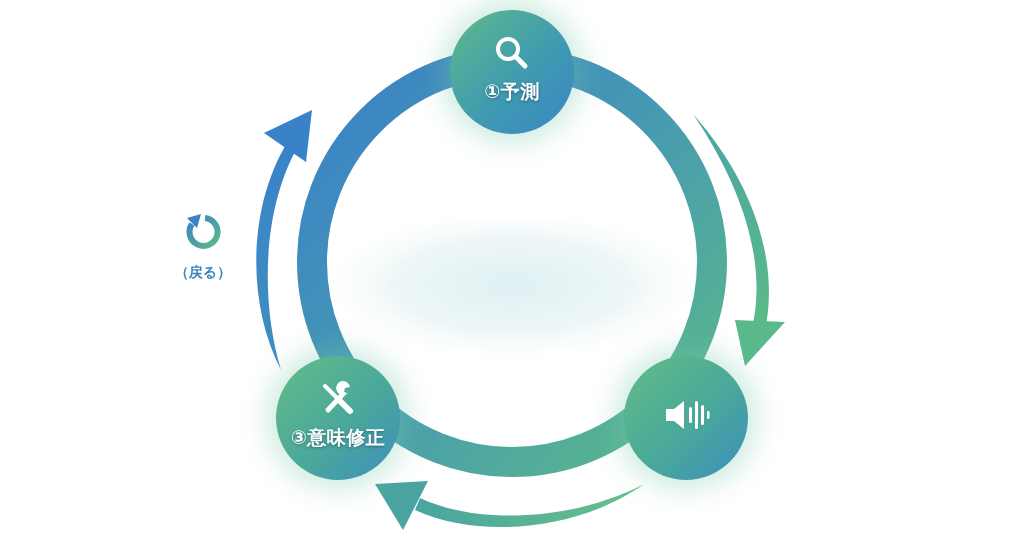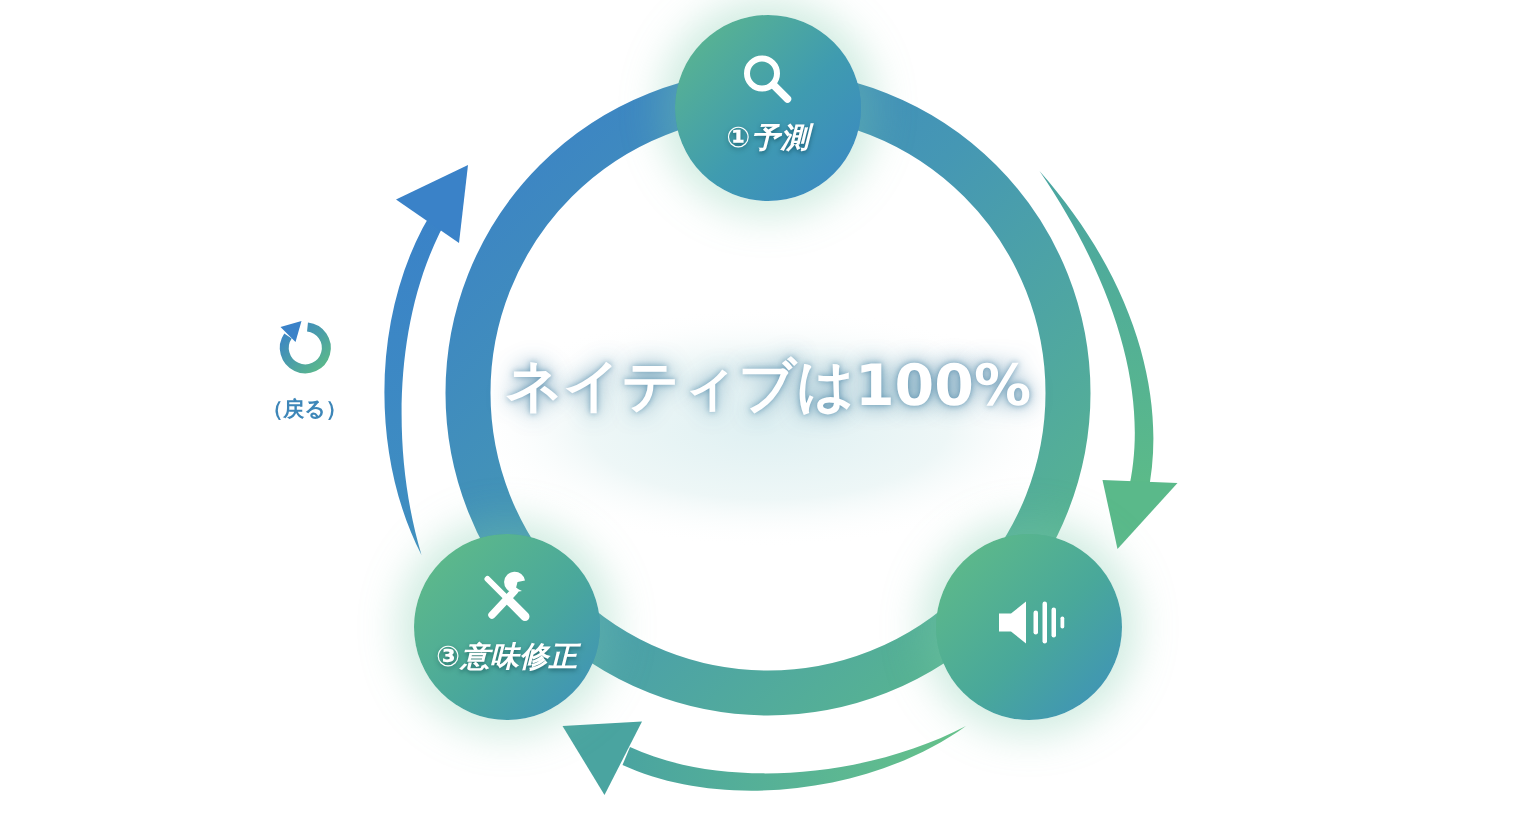--- a/index.html
+++ b/index.html
@@ -1,21 +1,21 @@
 <!DOCTYPE html>
 <html><head>
 <meta charset="utf-8">
 <style>
   html, body { margin:0; padding:0; background:#ffffff; }
   body { width:1024px; height:559px; position:relative; overflow:hidden;
          font-family:"DejaVu Sans","Liberation Sans",sans-serif; }
   svg.bg { position:absolute; left:0; top:0; }
   .node { position:absolute; width:124px; height:124px; border-radius:50%;
           display:flex; flex-direction:column; align-items:center; justify-content:center;
-          box-shadow:0 0 26px 10px rgba(120,200,170,0.35);font-style:italic; }
+          box-shadow:0 0 26px 10px rgba(120,200,170,0.35); }
   .node .icon { width:40px; height:40px; margin-top:-6px; }
   .node .label { color:#fff; font-weight:bold; font-size:19px; margin-top:6px;
                  letter-spacing:0.5px; text-shadow:0 1px 3px rgba(0,50,60,0.5); white-space:nowrap; }
   #node-1 { left:450px; top:10px; background:linear-gradient(135deg,#5fb98a 0%,#3f9bb0 55%,#3a86c5 100%); }
   #node-2 { left:624px; top:356px; background:linear-gradient(135deg,#62bd86 0%,#49a89a 55%,#3d8fbd 100%); }
   #node-3 { left:276px; top:356px; background:linear-gradient(135deg,#62bd86 0%,#4aa89b 55%,#3d8fbd 100%); }
   .center-text { position:absolute; left:312px; top:232px; width:400px; text-align:center;
                  color:#fff; font-weight:bold; font-size:38px; line-height:50px;
                  text-shadow:0 0 14px rgba(40,110,150,0.75),0 0 4px rgba(40,110,150,0.6); }
   .back { position:absolute; left:148px; top:210px; width:110px; text-align:center; }
@@ -64,21 +64,20 @@
     <polygon points="375,484 428,481 403,530" fill="#4aa4a0"></polygon>
   </g>
 
   <g>
     <path d="M281,370 C245,300 248,200 292,135 L301,141 C262,205 260,300 281,370 Z" fill="url(#leftArrowGrad)"></path>
     <polygon points="264,133 312,110 306,162" fill="#3a82c8"></polygon>
   </g>
 </svg>
 
 <div class="center-text">
-  <div>ネイティブは100%</div>
 </div>
 
 <div class="node" id="node-1">
   <svg class="icon" viewBox="0 0 40 40">
     <circle cx="16" cy="16" r="10" fill="none" stroke="#fff" stroke-width="4"></circle>
     <line x1="23.5" y1="23.5" x2="33" y2="33" stroke="#fff" stroke-width="5" stroke-linecap="round"></line>
   </svg>
   <div class="label">①予測</div>
 </div>
 

